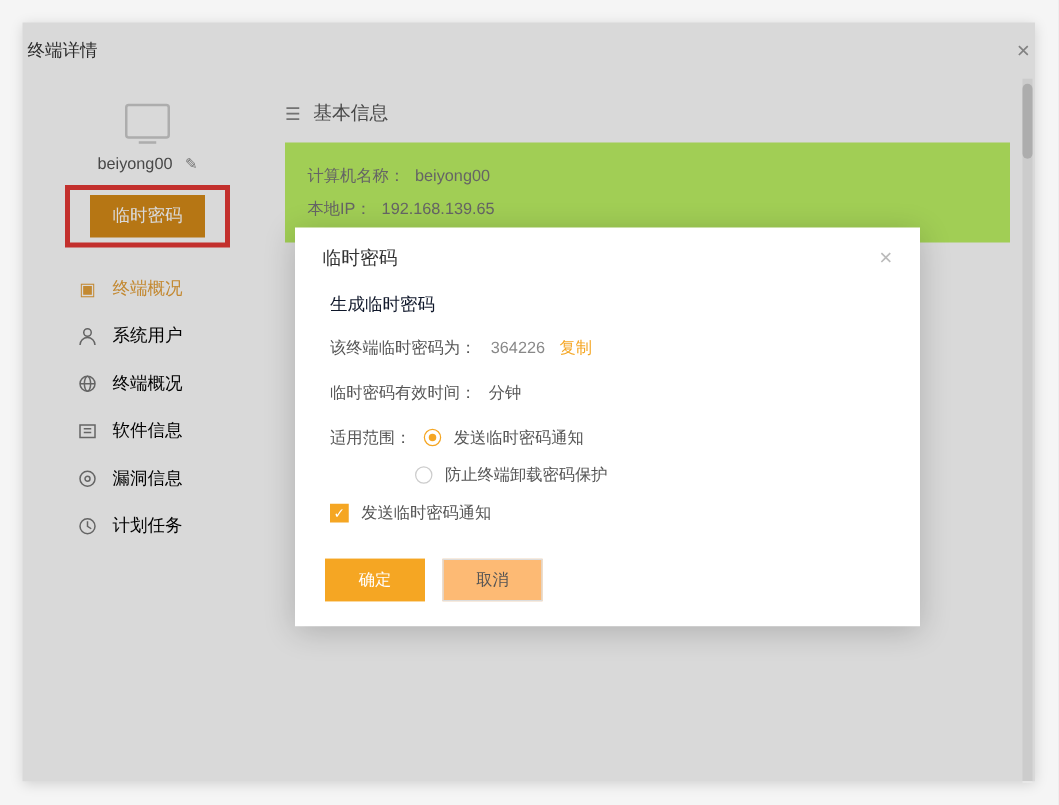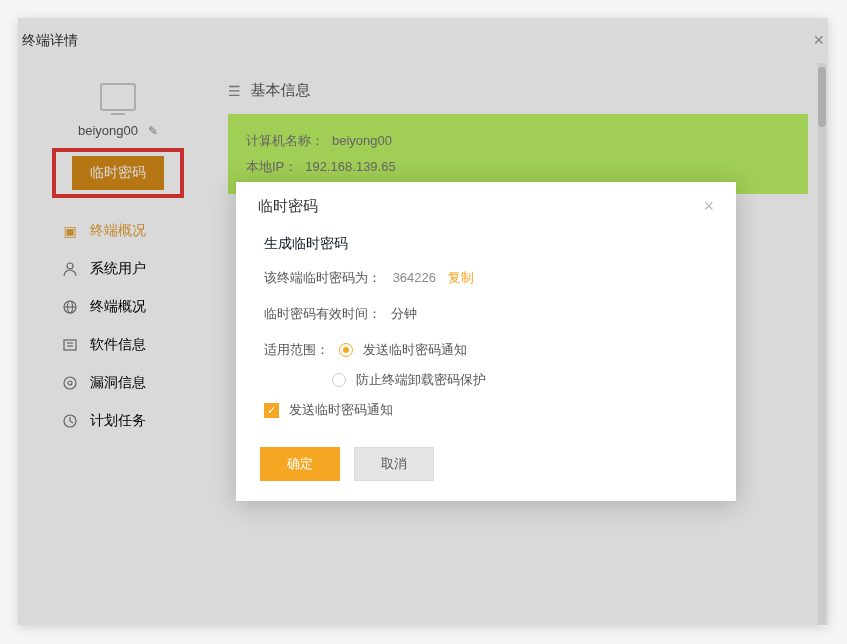--- a/index.html
+++ b/index.html
@@ -250,21 +250,21 @@
     .modal-footer {
       display: flex;
       gap: 14px;
       padding: 12px 24px 20px;
     }
     .btn {
       padding: 7px 26px;
       font-size: 13px;
       cursor: pointer;
       border: 1px solid #ddd;
-      background: #e5e5e5;
+      background: #fdba74;
       color: #555;
     }
     .btn.primary {
       background: #f5a623;
       border-color: #f5a623;
       color: #fff;
     }
   </style>
 </head>
 <body>

